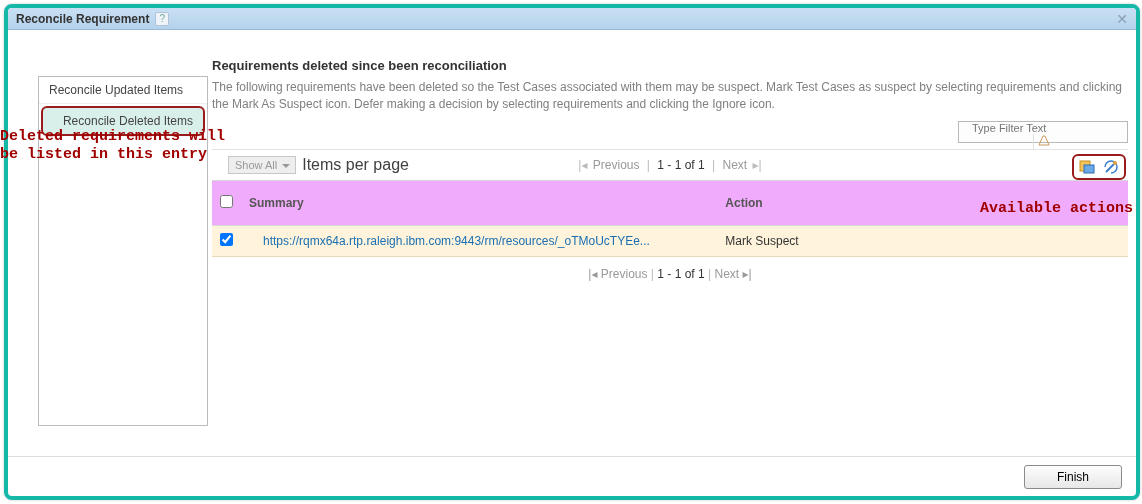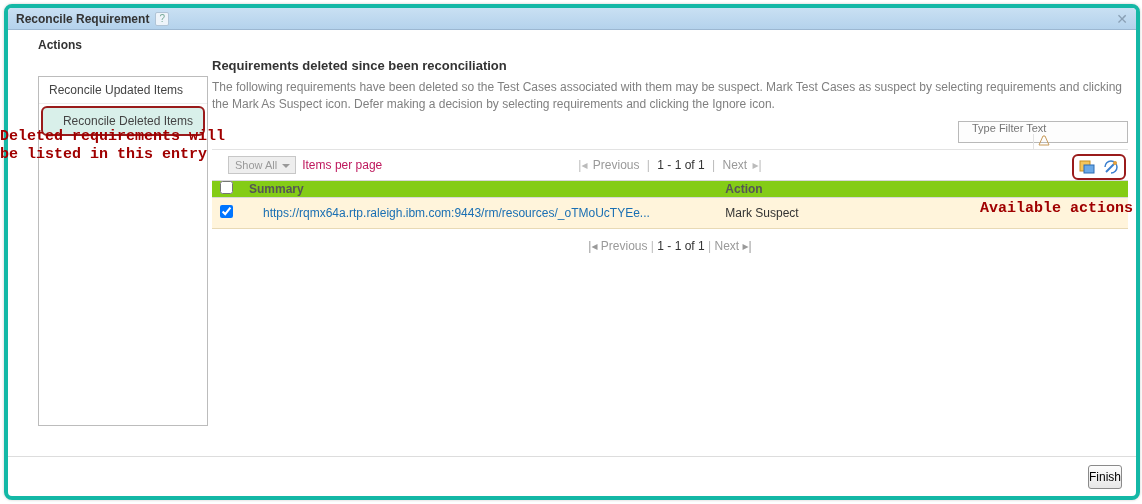--- a/index.html
+++ b/index.html
@@ -117,21 +117,21 @@
     font-size: 11px;
     position: relative;
     margin-right: 6px;
   }
   .show-all::after {
     content: "";
     position: absolute; right: 5px; top: 7px;
     border: 4px solid transparent;
     border-top-color: #999;
   }
-  .items-per-page { color: #be185d; font-size: 12px; }
+  .items-per-page { color: #404040; font-size: 16px; }
   .pager {
     position: absolute;
     left: 50%; transform: translateX(-50%);
     color: #999;
     font-size: 12px;
   }
   .pager .sep { margin: 0 4px; color: #bbb; }
   .pager .count { color: #333; }
   .pager .arrow { color: #bbb; margin: 0 2px; }
   .action-icons {
@@ -144,25 +144,25 @@
   .action-icons .ico {
     width: 18px; height: 18px;
     display: inline-flex; align-items: center; justify-content: center;
     cursor: pointer;
   }
   .table {
     width: 100%;
     border-collapse: collapse;
   }
   .table thead th {
-    background: #84cc16;
+    background: #f0abfc;
     color: #555;
     font-weight: bold;
     text-align: left;
-    padding: 0 8px;
+    padding: 14px 8px;
     border-top: 1px solid #d7d7d7;
     border-bottom: 1px solid #d7d7d7;
     font-size: 12px;
   }
   .table thead th.chk { width: 28px; text-align: center; }
   .table tbody td {
     padding: 7px 8px;
     background: #fff4db;
     border-bottom: 1px solid #e8d9b5;
     font-size: 12px;
@@ -186,21 +186,21 @@
     position: absolute;
     bottom: 0; left: 0; right: 0;
     height: 40px;
     border-top: 1px solid #ddd;
     display: flex; align-items: center; justify-content: flex-end;
     padding: 0 14px;
   }
   .btn {
     border: 1px solid #8a8a8a;
     background: linear-gradient(#fdfdfd,#e7e7e7);
-    padding: 4px 0;
+    padding: 4px 32px;
     font-size: 12px;
     border-radius: 3px;
     cursor: pointer;
   }
   
   .annot {
     position: absolute;
     font-family: "Courier New", monospace;
     font-weight: bold;
     color: #a00000;
@@ -212,21 +212,20 @@
 <body>
 
 <div class="dialog">
   <div class="titlebar">
     <span class="title">Reconcile Requirement</span>
     <span class="help-icon">?</span>
     <span class="close">✕</span>
   </div>
 
   <div class="body-area">
-    <div class="actions-label">Actions</div>
 
     <div class="sidebar">
       <div class="tab">
         <span>Reconcile Updated Items</span>
       </div>
       <div class="tab selected">
         <span>Reconcile Deleted Items</span>
       </div>
     </div>
 

